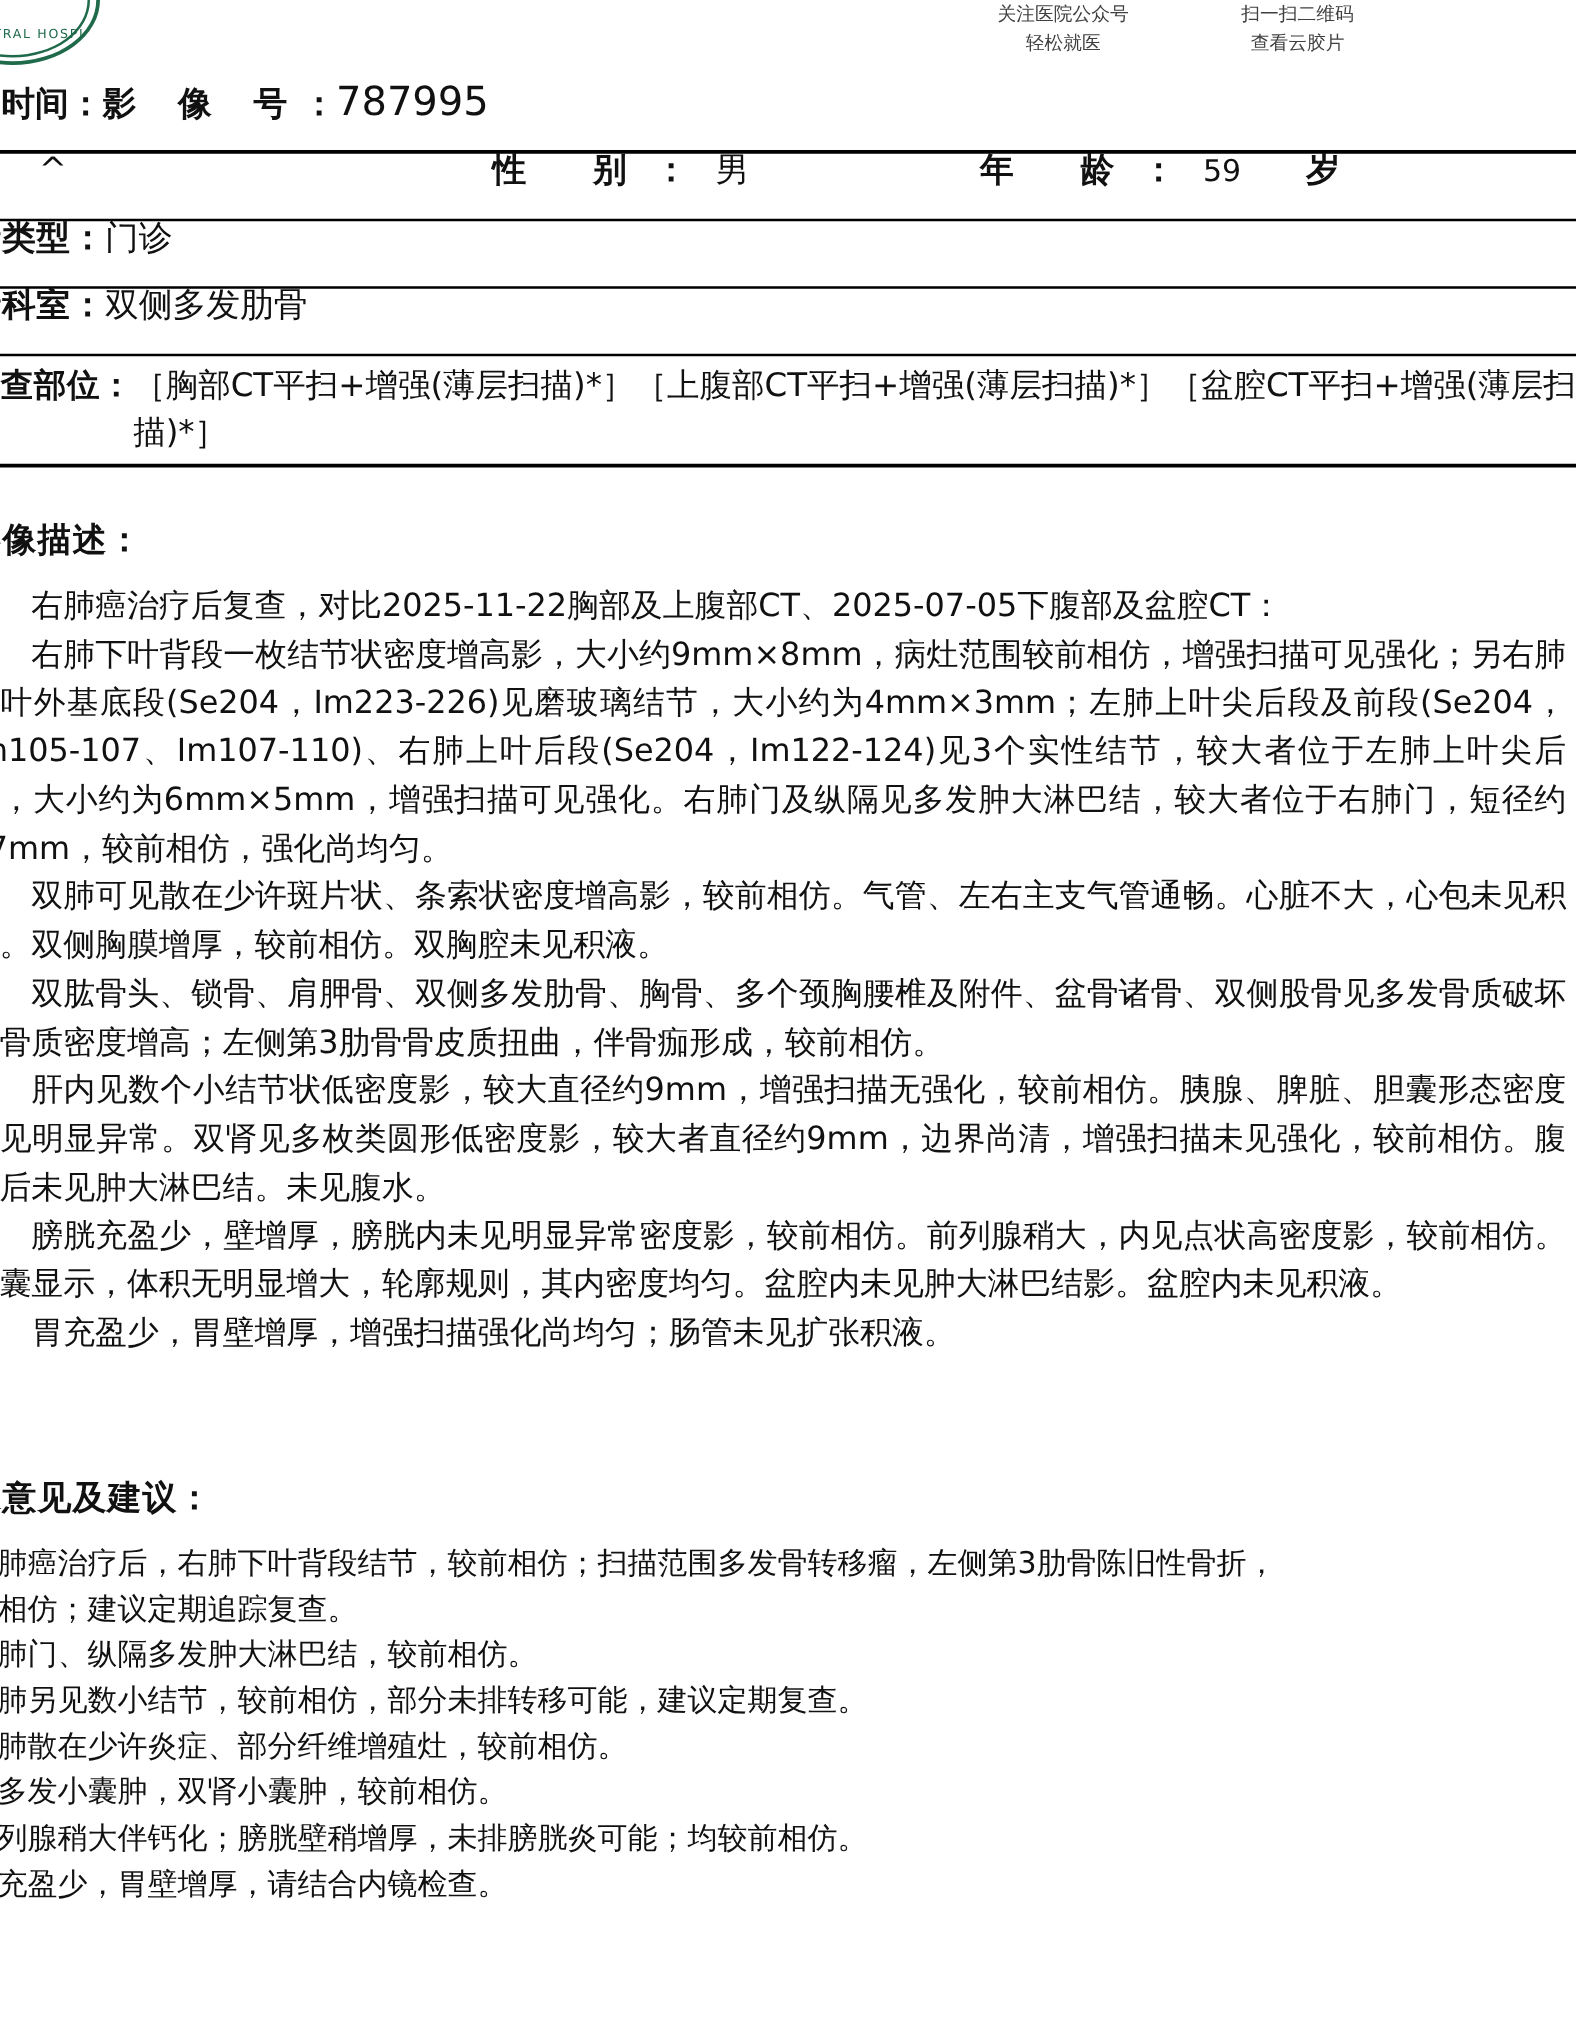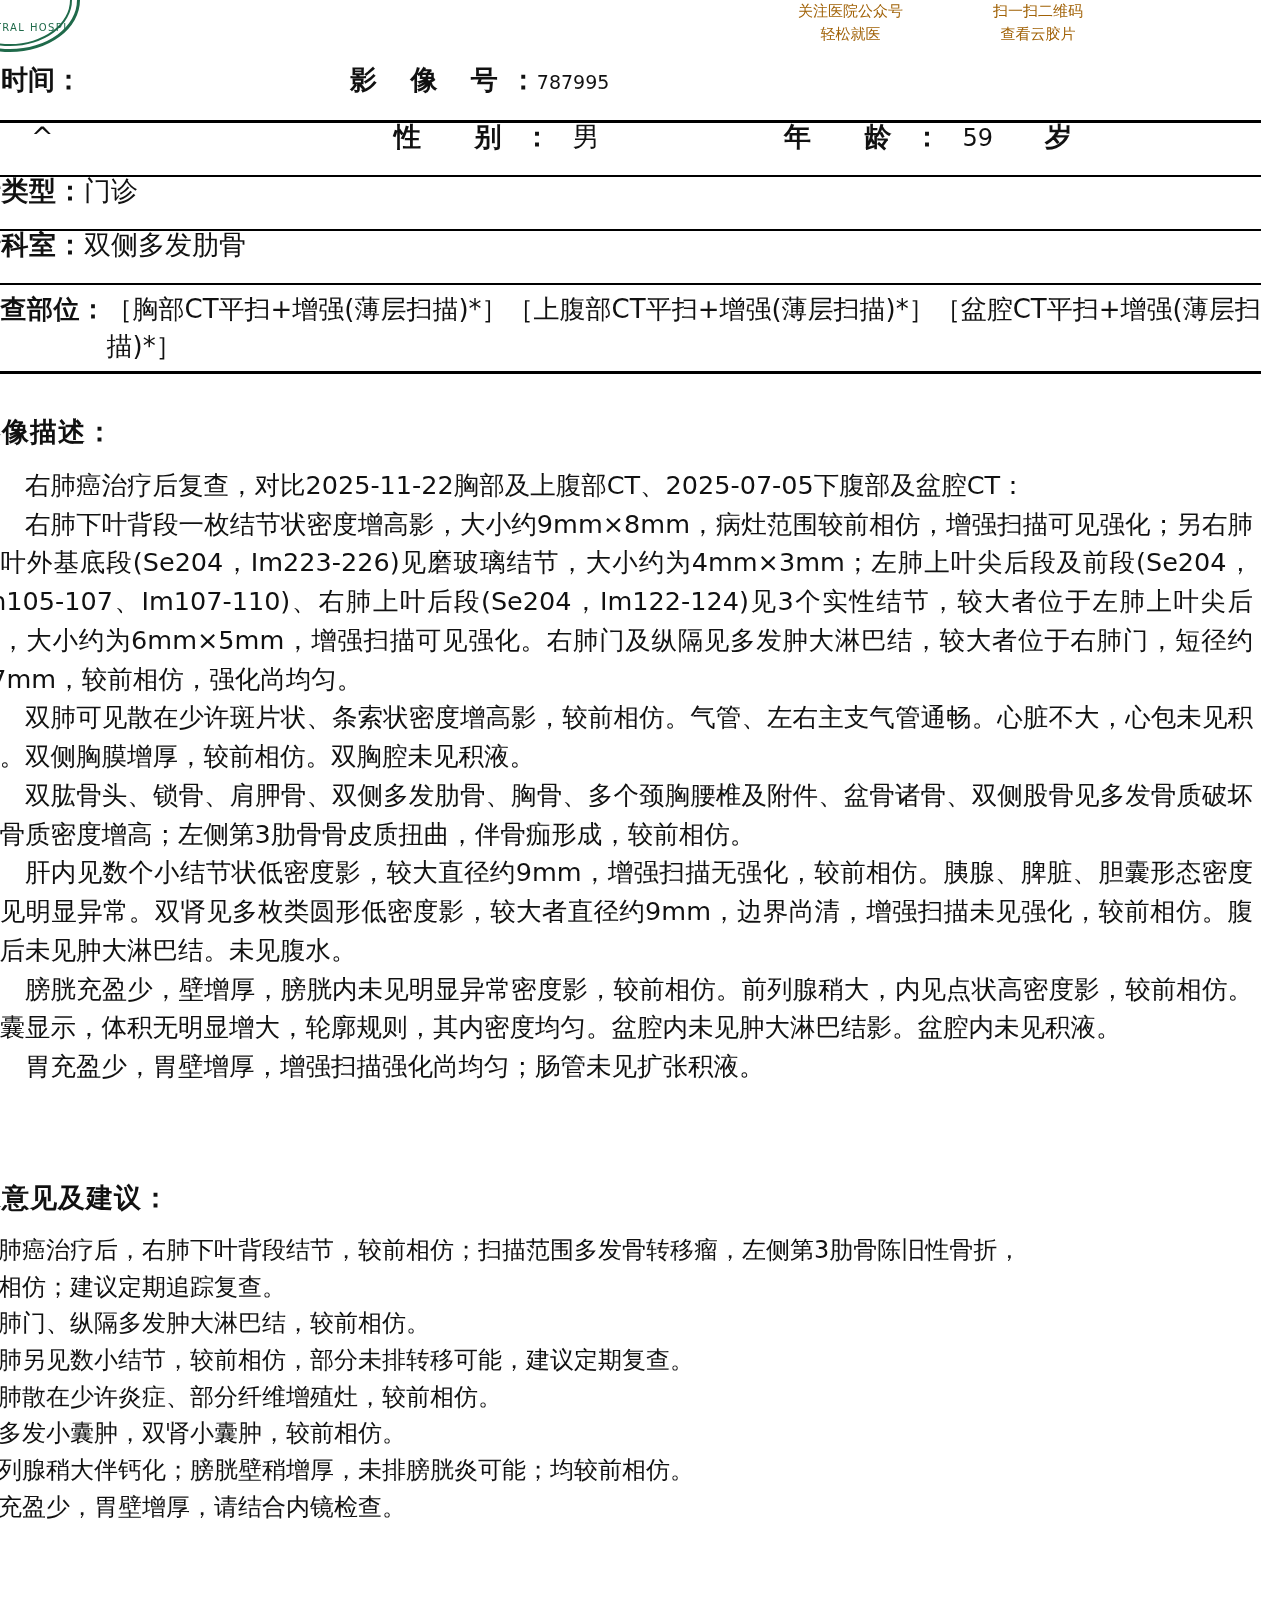--- a/index.html
+++ b/index.html
@@ -58,21 +58,21 @@
     overflow: hidden;
   }
 
   .qr-labels {
     position: absolute;
     right: 178px;
     top: 0;
     display: flex;
     gap: 90px;
     font-size: 15px;
-    color: #a16207;
+    color: #404040;
     line-height: 1.55;
   }
   .qr-col {
     text-align: center;
     white-space: nowrap;
   }
 
   
   .rule {
     height: 3px;
@@ -108,22 +108,22 @@
   .c3 { flex: 1; text-align: right; }
 
   .time-row {
     display: flex;
     align-items: baseline;
     height: 58px;
     margin-left: -26px;
   }
   .time-row .t-lbl { font-size: 27px; font-weight: bold; }
   .time-row .t-val { font-size: 33px; letter-spacing: 1px; margin-left: 2px; }
-  .time-row .img-lbl { margin-left: 268px; font-size: 27px; font-weight: bold; letter-spacing: 12px; }
-  .time-row .img-val { font-size: 19px; }
+  .time-row .img-lbl { font-size: 27px; font-weight: bold; letter-spacing: 12px; }
+  .time-row .img-val { font-size: 32px; }
 
   .part-row {
     display: flex;
     margin-left: -26px;
     padding-top: 6px;
     padding-bottom: 6px;
     font-size: 26px;
     line-height: 1.42;
   }
   .part-row .lbl { flex: 0 0 auto; font-weight: bold; }

